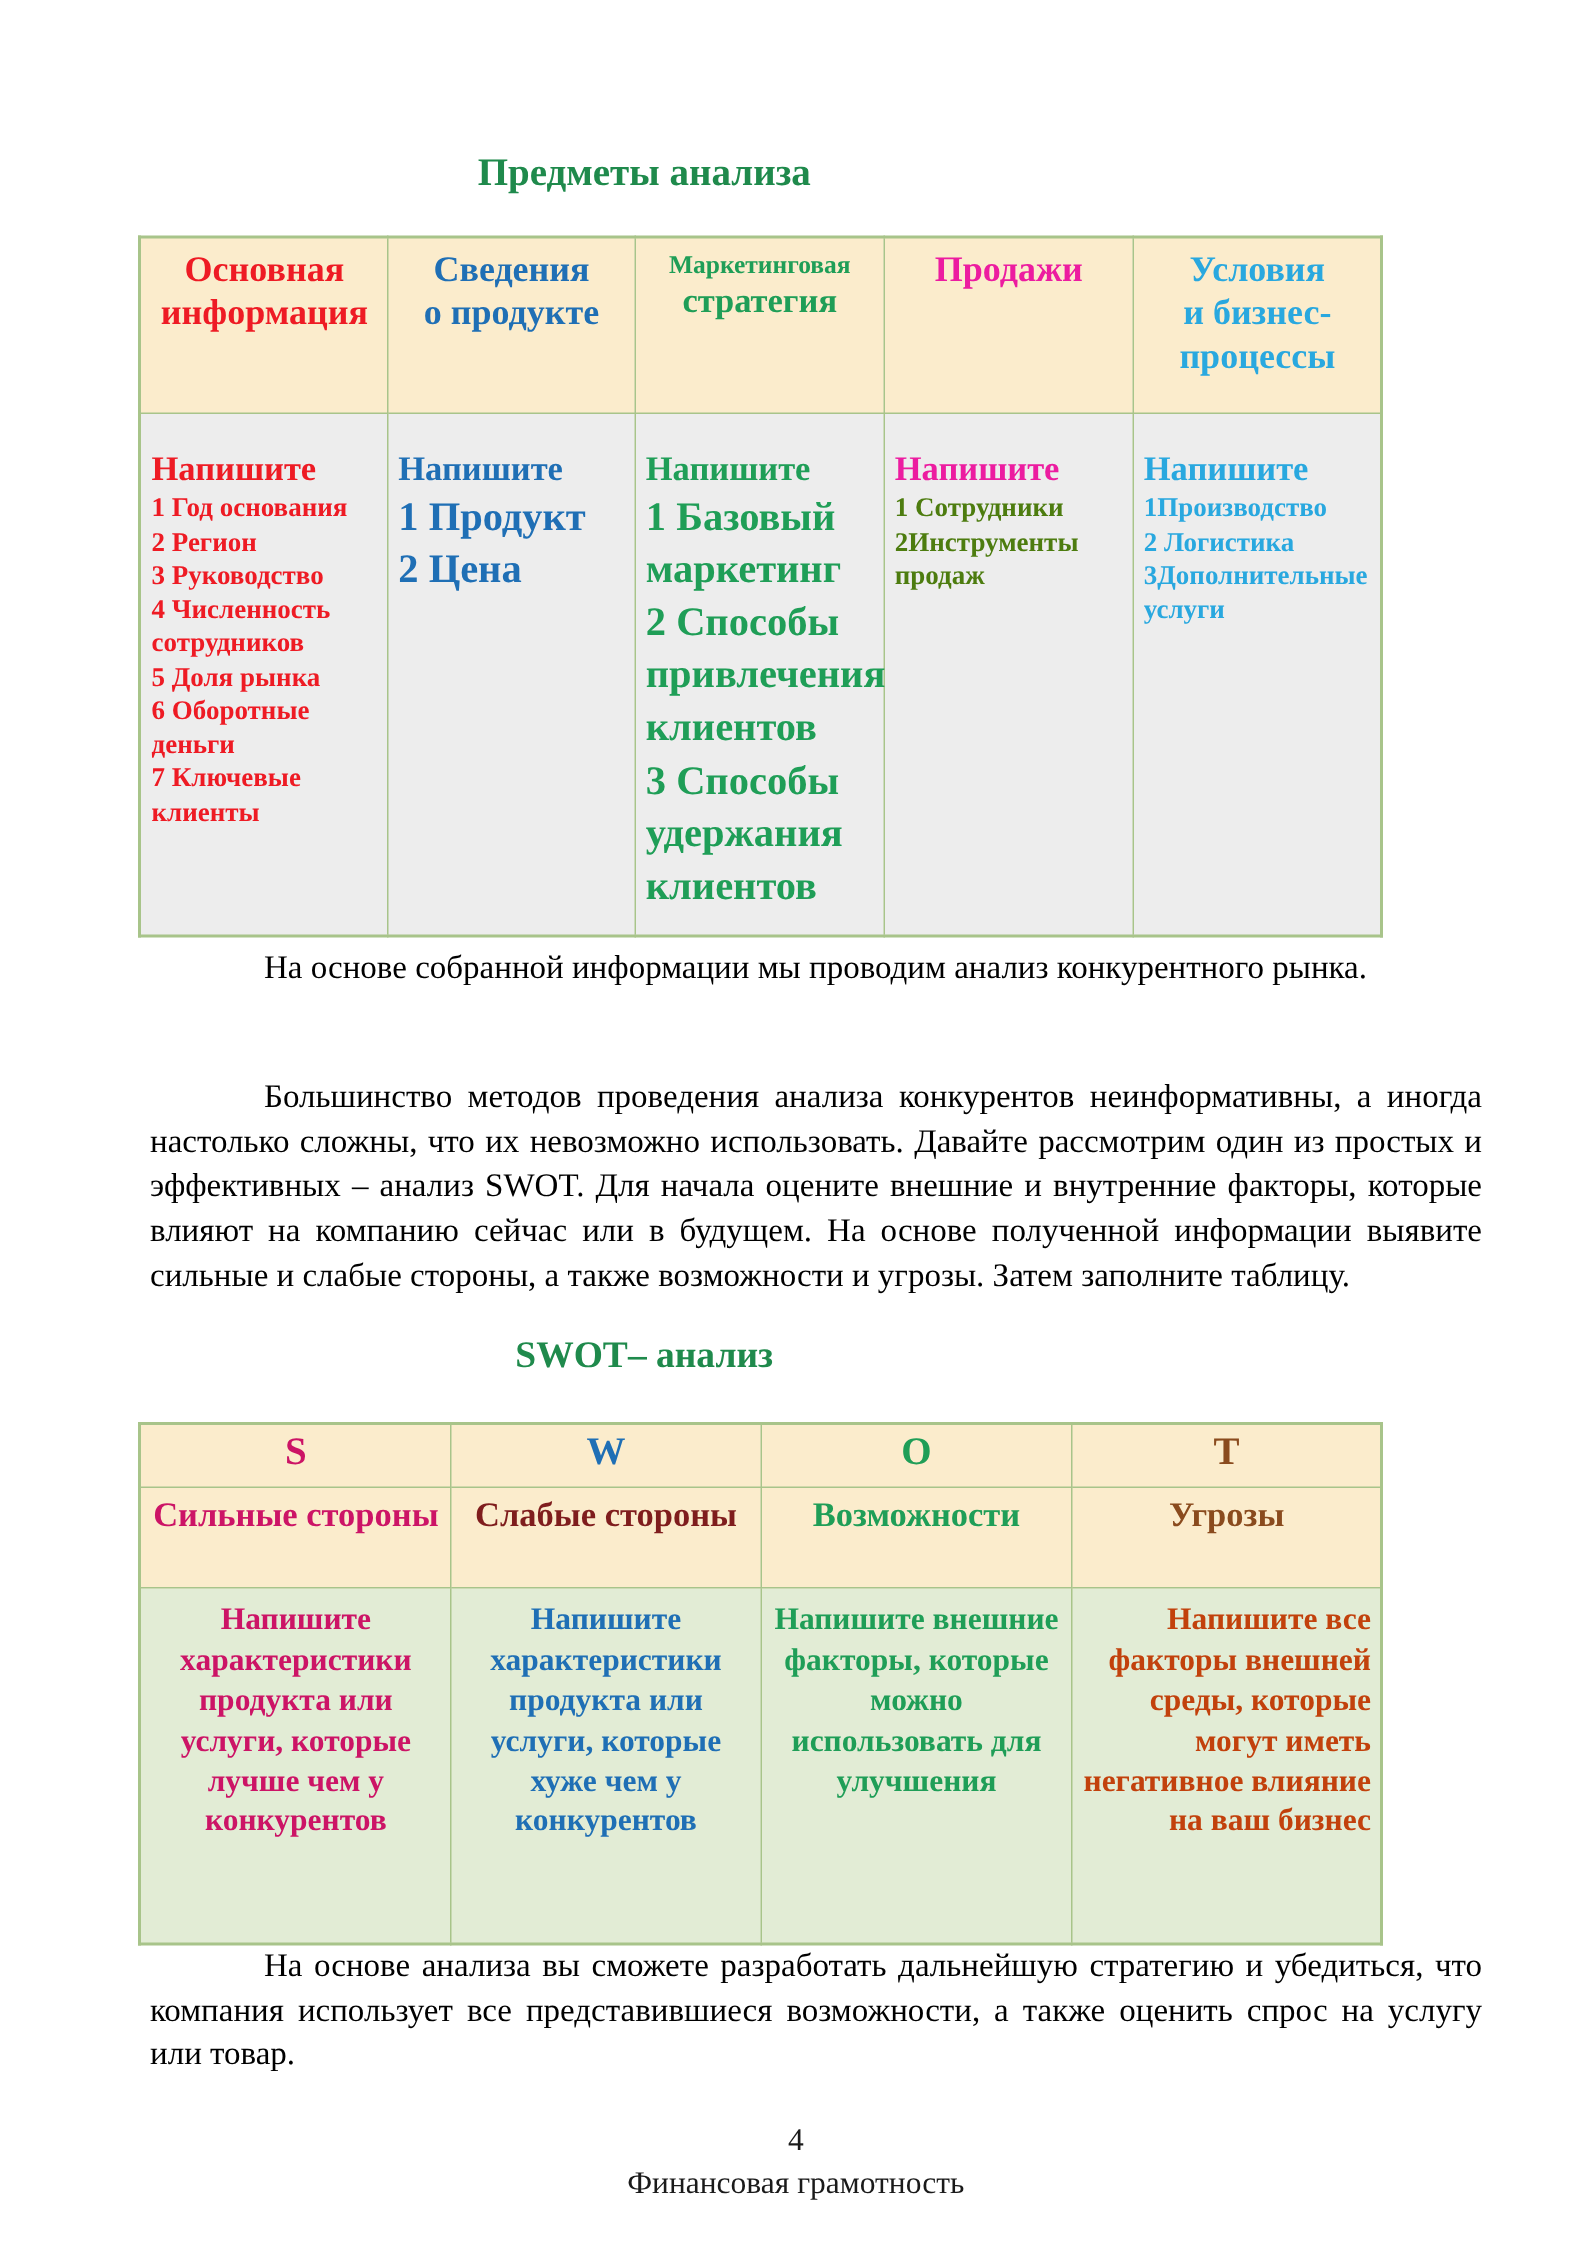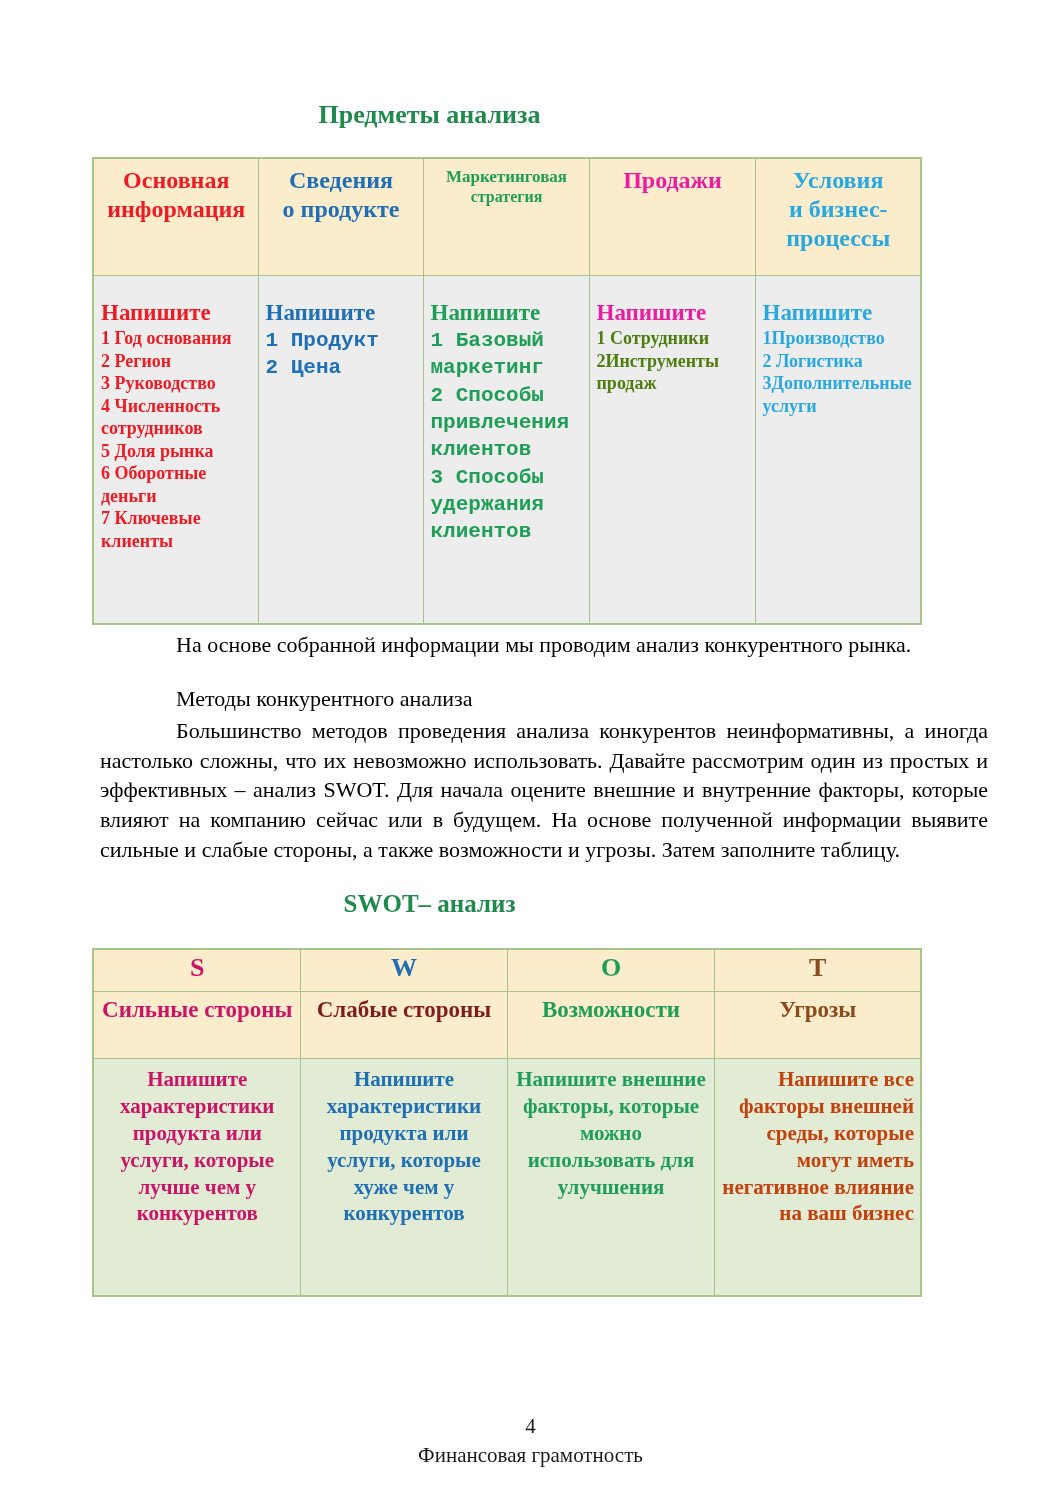--- a/index.html
+++ b/index.html
@@ -85,39 +85,38 @@
     font-size: 24px;
     line-height: 1.2;
     display: block;
   }
   #table-subjects .head-txt.small {
     font-size: 17px;
     font-weight: bold;
     line-height: 1.25;
   }
   #table-subjects .head-txt.small .big {
-    font-size: 16px;
+    font-size: 23px;
     display: block;
   }
   #table-subjects .cell-lead {
     font-size: 23px;
     font-weight: bold;
     display: block;
     line-height: 1.22;
   }
   #table-subjects .cell-list {
     font-size: 19.5px;
     font-weight: bold;
     line-height: 1.28;
     display: block;
   }
   #table-subjects .cell-list.lg {
-    font-size: 21px;
+    font-size: 27px;
     line-height: 1.3;
-    font-family: Liberation Mono, monospace;
   }
   #table-subjects .cell-list.sm {
     font-size: 18px;
     line-height: 1.25;
   }
 
   
   .para {
     position: absolute;
     left: 100px;
@@ -246,21 +245,20 @@
           </td>
         <td class="body" id="s-b4">
             <span class="cell-lead" style="color: rgb(41, 168, 223);">Напишите</span>
             <span class="cell-list sm" style="color: rgb(41, 168, 223);">1Производство<br>2 Логистика<br>3Дополнительные услуги</span>
           </td>
       </tr>
     </tbody>
   </table>
 
   <div class="para" id="para-1">На основе собранной информации мы проводим анализ конкурентного рынка.</div>
-  <div class="para" id="para-2">Методы конкурентного анализа</div>
   <div class="para" id="para-3">Большинство методов проведения анализа конкурентов неинформативны, а иногда настолько сложны, что их невозможно использовать. Давайте рассмотрим один из простых и эффективных – анализ SWOT. Для начала оцените внешние и внутренние факторы, которые влияют на компанию сейчас или в будущем. На основе полученной информации выявите сильные и слабые стороны, а также возможности и угрозы. Затем заполните таблицу.</div>
 
   <div class="section-title" id="title-swot">SWOT– анализ</div>
 
   <table class="tbl" id="table-swot">
     <colgroup>
       <col style="width:207px">
         <col style="width:207px">
       <col style="width:207px">
         <col style="width:207px">
@@ -280,17 +278,18 @@
       </tr>
       <tr>
         <td class="cell" id="w-b0" style="color: rgb(204, 20, 102);">Напишите характеристики продукта или услуги, которые лучше чем у конкурентов</td>
         <td class="cell" id="w-b1" style="color: rgb(31, 111, 181);">Напишите характеристики продукта или услуги, которые хуже чем у конкурентов</td>
         <td class="cell" id="w-b2" style="color: rgb(31, 158, 87);">Напишите внешние факторы, которые можно использовать для улучшения</td>
         <td class="cell" id="w-b3" style="color: #c2410c; text-align: right;">Напишите все факторы внешней среды, которые могут иметь негативное влияние на ваш бизнес</td>
       </tr>
     </tbody>
   </table>
 
+  <div class="para" id="para-4">На основе анализа вы сможете разработать дальнейшую стратегию и убедиться, что компания использует все представившиеся возможности, а также оценить спрос на услугу или товар.</div>
 
   <div class="page-number">4</div>
   <div class="footer-text">Финансовая грамотность</div>
 
 </div>
 
 </body></html>

